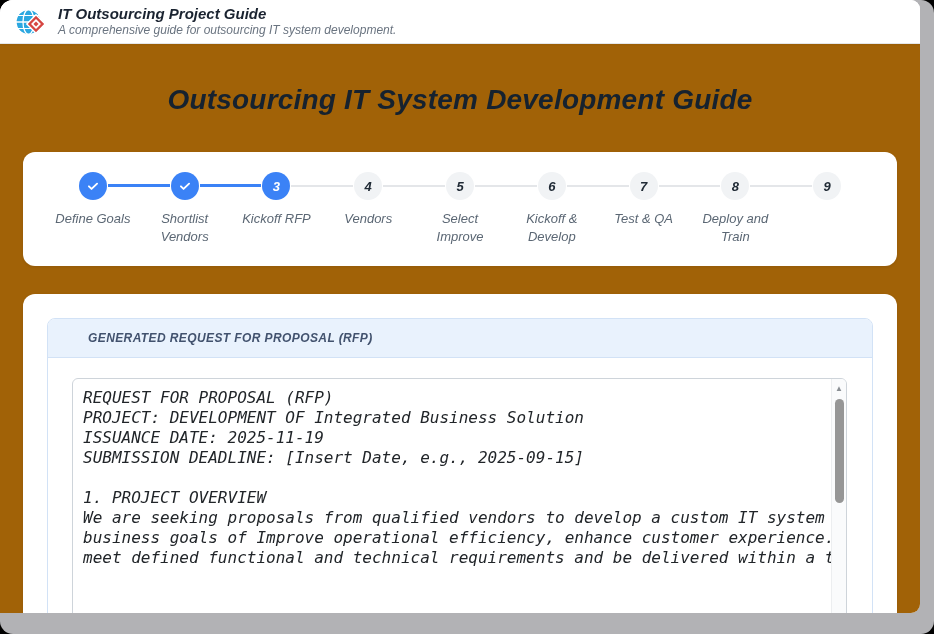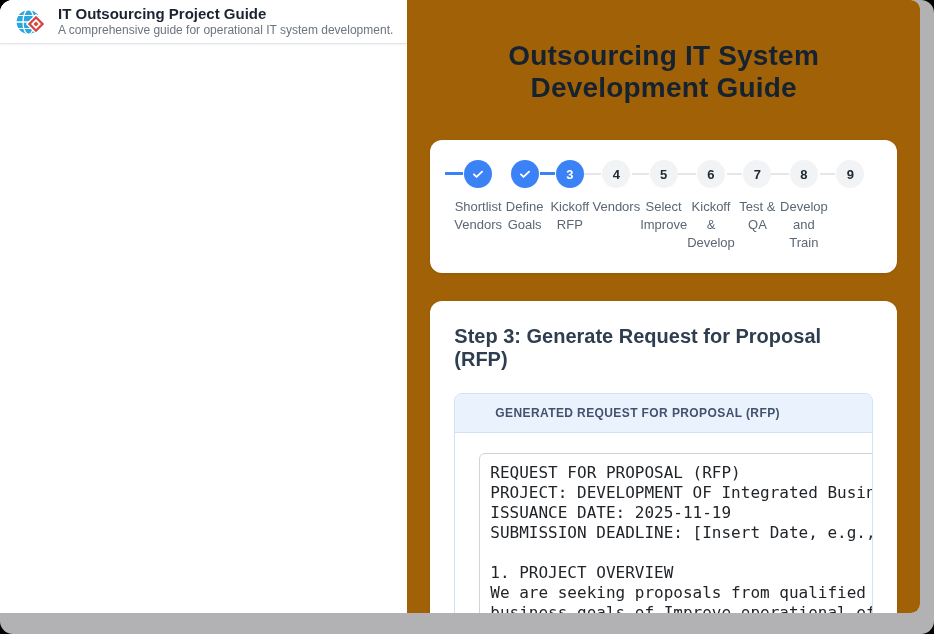--- a/index.html
+++ b/index.html
@@ -1,20 +1,20 @@
 <!DOCTYPE html>
 <html><head>
 <meta charset="utf-8">
 <style>
   * { box-sizing: border-box; margin: 0; padding: 0; }
   html,body { background:#000; font-family:"Liberation Sans", sans-serif; }
   .screen { position:relative; width:934px; height:634px; background:#000; overflow:hidden; }
   .frame { position:absolute; inset:0; background:#b2b2b5; border-radius:13px; overflow:hidden; }
   .window { position:absolute; left:0; top:0; width:920px; height:613px; background:#fff;
-            border-radius:0 9px 9px 0; overflow:hidden; display:flex; flex-direction:row; }
+            border-radius:0 9px 9px 0; overflow:hidden; display:flex; flex-direction:column;font-style:italic; }
 
   
   .app-header { flex:none; height:44px; background:#fff; display:flex; align-items:center; gap:10px;
                 padding:0 14px; border-bottom:1px solid #e4e7ea; box-shadow:0 1px 2px rgba(0,0,0,.05); z-index:5; }
   .logo { width:34px; height:34px; flex:none; }
   .app-header-text { display:flex; flex-direction:column; line-height:1.25; }
   .app-title { font-size:15px; font-weight:700; color:#1a2330; }
   .app-subtitle { font-size:12px; color:#6a7480; }
 
   
@@ -70,45 +70,45 @@
           <line x1="3.6" y1="10.5" x2="25.4" y2="10.5" stroke="#ffffff" stroke-width="1.2"></line>
           <line x1="3.6" y1="23.5" x2="25.4" y2="23.5" stroke="#ffffff" stroke-width="1.2"></line>
           <g>
             <rect x="15.5" y="12.5" width="13" height="13" transform="rotate(45 22 19)" fill="#d64541" stroke="#ffffff" stroke-width="1.4"></rect>
             <rect x="18.5" y="15.5" width="7" height="7" transform="rotate(45 22 19)" fill="#ffffff"></rect>
             <rect x="20.2" y="17.2" width="3.6" height="3.6" transform="rotate(45 22 19)" fill="#d64541"></rect>
           </g>
         </svg>
         <div class="app-header-text">
           <div class="app-title">IT Outsourcing Project Guide</div>
-          <div class="app-subtitle">A comprehensive guide for operational IT system development.</div>
+          <div class="app-subtitle">A comprehensive guide for outsourcing IT system development.</div>
         </div>
       </div>
 
       <div class="page">
         <h1 class="page-title">Outsourcing IT System Development Guide</h1>
 
         <div class="stepper-card">
           <div class="steps">
               <div class="step completed">
+                <div class="step-circle">
+                  <svg width="14" height="14" viewBox="0 0 24 24">
+                    <path d="M5 12.5l4.5 4.5L19 8" stroke="#fff" stroke-width="3.2" fill="none" stroke-linecap="round" stroke-linejoin="round"></path>
+                  </svg>
+                </div>
+                <div class="step-label">Define Goals</div>
+              </div>
+              <div class="step completed">
                 <div class="connector done"></div>
                 <div class="step-circle">
                   <svg width="14" height="14" viewBox="0 0 24 24">
                     <path d="M5 12.5l4.5 4.5L19 8" stroke="#fff" stroke-width="3.2" fill="none" stroke-linecap="round" stroke-linejoin="round"></path>
                   </svg>
                 </div>
                 <div class="step-label">Shortlist Vendors</div>
-              </div>
-              <div class="step completed">
-                <div class="step-circle">
-                  <svg width="14" height="14" viewBox="0 0 24 24">
-                    <path d="M5 12.5l4.5 4.5L19 8" stroke="#fff" stroke-width="3.2" fill="none" stroke-linecap="round" stroke-linejoin="round"></path>
-                  </svg>
-                </div>
-                <div class="step-label">Define Goals</div>
               </div>
               <div class="step active">
                 <div class="connector done"></div>
                 <div class="step-circle">3</div>
                 <div class="step-label">Kickoff RFP</div>
               </div>
               <div class="step upcoming">
                 <div class="connector"></div>
                 <div class="step-circle">4</div>
                 <div class="step-label">Vendors</div>
@@ -124,31 +124,30 @@
                 <div class="step-label">Kickoff &amp; Develop</div>
               </div>
               <div class="step upcoming">
                 <div class="connector"></div>
                 <div class="step-circle">7</div>
                 <div class="step-label">Test &amp; QA</div>
               </div>
               <div class="step upcoming">
                 <div class="connector"></div>
                 <div class="step-circle">8</div>
-                <div class="step-label">Develop and Train</div>
+                <div class="step-label">Deploy and Train</div>
               </div>
               <div class="step upcoming">
                 <div class="connector"></div>
                 <div class="step-circle">9</div>
               </div>
             </div>
         </div>
 
         <div class="main-card">
-          <div class="step-heading">Step 3: Generate Request for Proposal (RFP)</div>
 
           <div class="panel">
             <div class="panel-header">GENERATED REQUEST FOR PROPOSAL (RFP)</div>
             <div class="panel-body">
               <div class="rfp-box" role="textbox">
                 <div class="rfp-text">REQUEST FOR PROPOSAL (RFP)
 PROJECT: DEVELOPMENT OF Integrated Business Solution
 ISSUANCE DATE: 2025-11-19
 SUBMISSION DEADLINE: [Insert Date, e.g., 2025-09-15]
 

